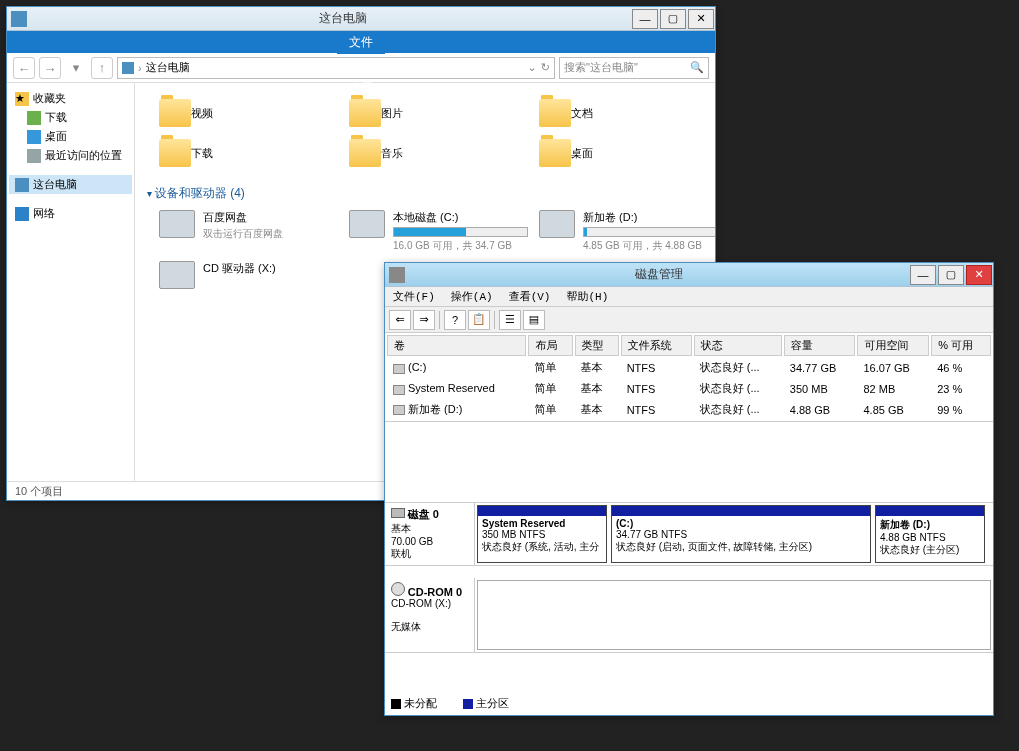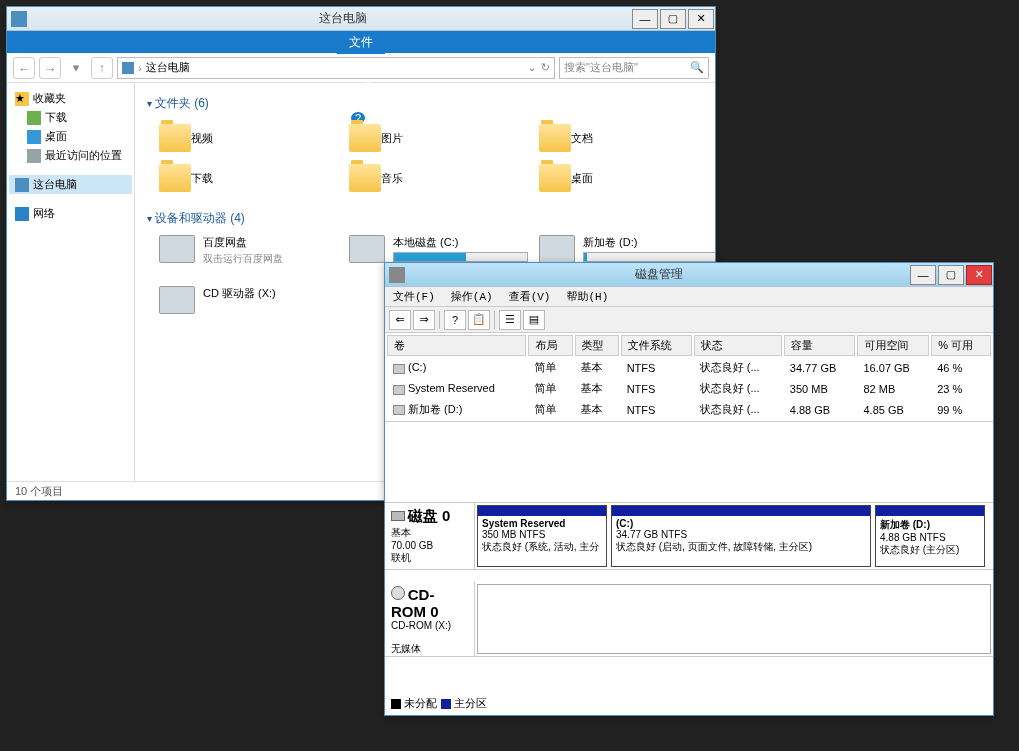--- a/index.html
+++ b/index.html
@@ -60,26 +60,26 @@
 
 #diskmgr .vol-table { font-size: 11px; border-bottom: 1px solid #ccc; }
 #diskmgr .vol-table th, #diskmgr .vol-table td { text-align: left; padding: 2px 6px; white-space: nowrap; }
 #diskmgr .vol-table thead th { background: #f0f0f0; border: 1px solid #ccc; font-weight: normal; }
 #diskmgr .vol-table tbody td { border-right: 0; }
 #diskmgr .vol-icon { display:inline-block; width:12px; height:10px; background:#ccc; border:1px solid #888; margin-right:3px; vertical-align:middle; }
 
 #diskmgr .disk-panel { border-top: 1px solid #ccc; }
 #diskmgr .disk-row { display: flex; border-bottom: 1px solid #ccc; }
 #diskmgr .disk-label { width: 90px; padding: 4px 6px; font-size: 10px; border-right: 1px solid #ccc; }
-#diskmgr .disk-label b { font-size: 15px; }
+#diskmgr .disk-label b { font-size: 11px; }
 #diskmgr .disk-parts { flex: 1; display: flex; }
 #diskmgr .part { border: 1px solid #444; margin: 2px; font-size: 10px; padding: 2px 4px; position: relative; }
 #diskmgr .part .stripe { position: absolute; left: 0; right: 0; top: 0; height: 10px; background: #1020a0; }
 #diskmgr .part .ptxt { margin-top: 10px; }
-#diskmgr .legend { position:absolute; bottom:4px; left:6px; font-size: 11px; display: flex; gap: 4px; }
+#diskmgr .legend { position:absolute; bottom:4px; left:6px; font-size: 11px; display: flex; gap: 26px; }
 #diskmgr .legend span { display: flex; align-items: center; gap: 3px; }
 #diskmgr .legend i { width: 10px; height: 10px; display: inline-block; }
 </style>
 </head>
 <body>
 
 <div id="explorer" class="window">
   <div class="titlebar">
     <span class="icon-small" style="background:#4a8fbf;"></span>
     <span class="icon-small"></span>
@@ -140,21 +140,20 @@
           <span class="glyph" style="background:#4a8fbf;"></span>
           <span>这台电脑</span>
         </div>
       <div style="height:10px;"></div>
       <div class="sb-item">
           <span class="glyph" style="background:#2c82c9;"></span>
           <span>网络</span>
         </div>
     </div>
     <div class="content">
-      <div class="section-hdr">文件夹 (6)</div>
       <div class="folder-grid" id="folder-grid">
           <div class="folder-item">
             <div class="folder-icon"></div>
             <span>视频</span>
           </div>
           <div class="folder-item">
             <div class="folder-icon"></div>
             <span>图片</span>
           </div>
           <div class="folder-item">

